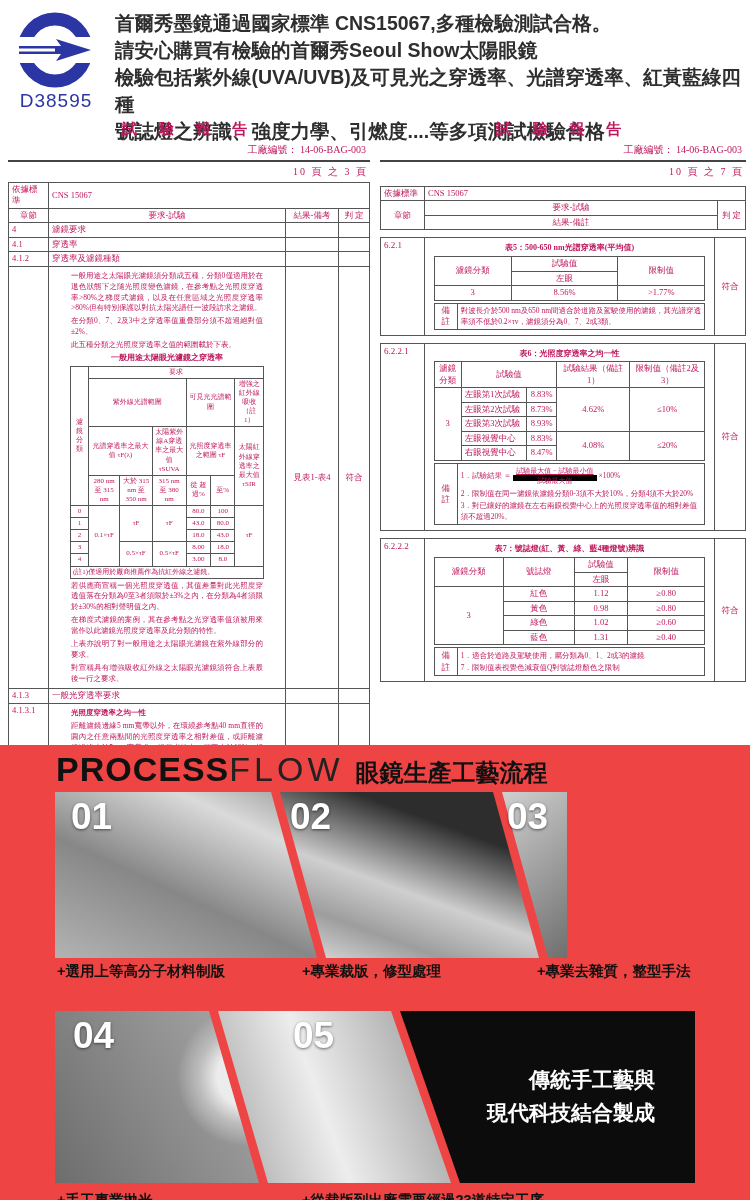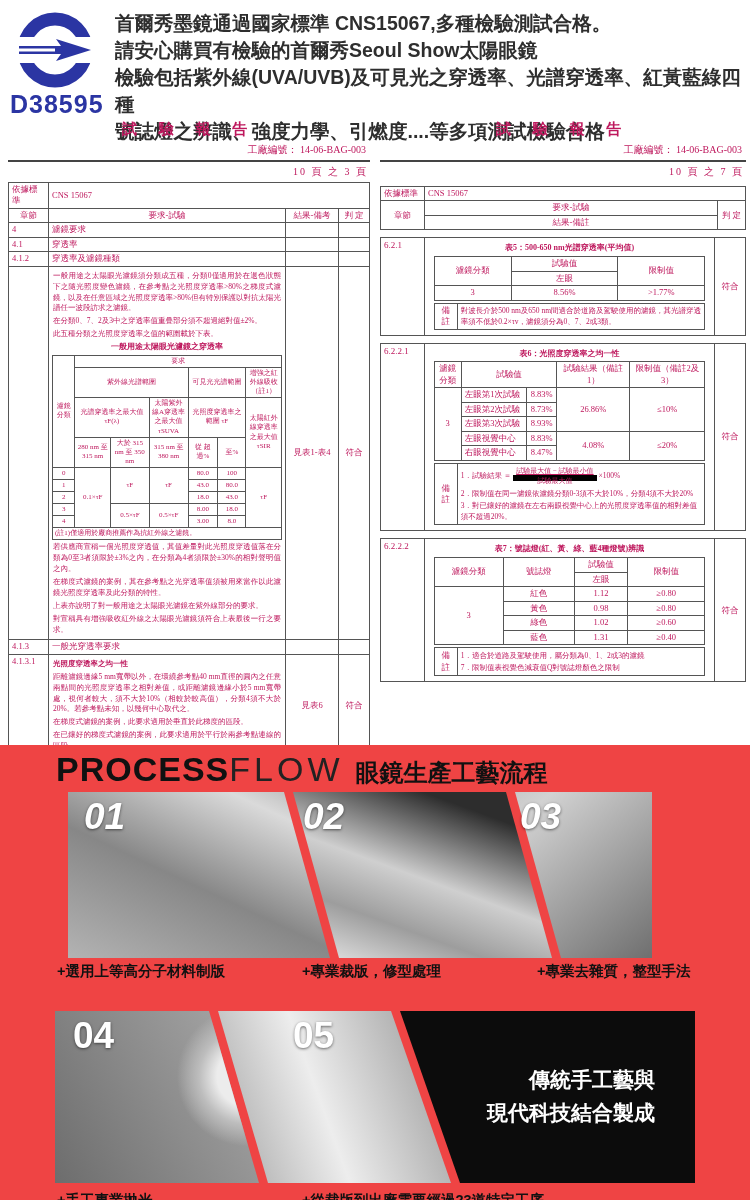--- a/index.html
+++ b/index.html
@@ -2,61 +2,61 @@
 <html><head>
 <meta charset="utf-8">
 <style>
   html,body{margin:0;padding:0;}
   body{width:750px;height:1200px;position:relative;background:#fff;
        font-family:"Liberation Sans",sans-serif;color:#222;overflow:hidden;}
 
   
   .hdr{position:absolute;left:0;top:0;width:750px;height:118px;}
   .logo{position:absolute;left:10px;top:12px;width:92px;height:100px;text-align:center;}
-  .logo-code{color:#2b35a3;font-weight:bold;font-size:25px;letter-spacing:1px;
+  .logo-code{color:#2b35a3;font-weight:normal;font-size:19px;letter-spacing:1px;
              font-family:"Liberation Sans",sans-serif;margin-top:-2px;}
   .hdr-text{position:absolute;left:115px;top:10px;width:630px;
             font-size:19.5px;line-height:27px;font-weight:600;color:#2e2e2e;}
 
   
   .doc{position:absolute;top:120px;font-family:"Liberation Serif",serif;color:#be185d;}
   .doc-l{left:8px;width:362px;}
   .doc-r{left:380px;width:366px;}
   .doc-title{text-align:center;font-weight:bold;font-size:15px;letter-spacing:9px;}
   .doc-fact{text-align:right;font-size:10px;margin-top:4px;padding-right:4px;}
   .doc-rule{border-top:2px solid #444;margin-top:3px;}
   .doc-page{text-align:right;font-size:10px;margin:3px 2px 3px 0;letter-spacing:2px;}
 
   table{border-collapse:collapse;}
   td{border:1px solid #555;padding:1px 3px;vertical-align:middle;font-size:8.5px;line-height:1.35;}
   .c{text-align:center;}
   .maintab{width:100%;}
   .maintab td{font-size:8.5px;}
   .secno{font-size:9px;vertical-align:top;}
   .doc p{margin:2px 1px;font-size:7.5px;line-height:1.45;text-align:justify;}
-  .blockcell{padding:2px 3px;vertical-align:top;}
+  .blockcell{padding:2px 21px;vertical-align:top;}
   .ft{width:100%;margin:2px 0;}
   .ft td{font-size:7px;padding:1px 2px;line-height:1.3;}
   .ittl{text-align:center;font-size:8px;font-weight:bold;margin:2px 0;}
   .notelbl{width:16px;text-align:center;}
   .vcell{width:24px;text-align:center;font-size:8.5px;}
   .rescell{width:46px;text-align:center;font-size:8px;}
   .secbox{margin-top:7px;width:100%;}
   .inner{width:96%;margin:2px auto;}
   .frac{display:inline-block;text-align:center;vertical-align:middle;font-size:7px;}
   .frac .num{border-bottom:6px solid #000000;padding:0 3px;text-decoration:underline;}
   .nline{font-size:7.5px;line-height:1.5;margin:1px 0;}
 
   
   .pf{position:absolute;left:0;top:745px;width:750px;height:455px;background:#ef4444;}
   .pf-title{position:absolute;left:56px;top:5px;white-space:nowrap;color:#111;}
   .pf-bold{font-size:34px;font-weight:900;letter-spacing:1px;}
   .pf-light{font-size:34px;font-weight:400;letter-spacing:4px;color:#222;}
   .pf-cn{font-size:24px;font-weight:bold;margin-left:12px;}
-  .row1{position:absolute;left:68px;top:47px;width:584px;height:166px;font-style:italic;}
+  .row1{position:absolute;left:55px;top:47px;width:512px;height:166px;}
   .row2{position:absolute;left:55px;top:266px;width:640px;height:172px;}
   .seg{position:absolute;inset:0;}
   .ph1{clip-path:polygon(0 0,216px 0,262px 166px,0 166px);
        background:radial-gradient(circle at 68% 22%, #2f2f2f 0 16px, rgba(0,0,0,0) 17px),
        linear-gradient(25deg,#b3b3b3,#878787 30%,#dadada 55%,#767676 80%,#a9a9a9);}
   .ph2{clip-path:polygon(225px 0,438px 0,484px 166px,271px 166px);
        background:linear-gradient(200deg,#2d2d2d 0 22%,#cfcfcf 45%,#9d9d9d 60%,#e9e9e9 78%,#b3b3b3);}
   .ph3{clip-path:polygon(447px 0,640px 0,640px 166px,493px 166px);
        background:radial-gradient(circle at 55% 60%, #333 0 22px, rgba(0,0,0,0) 23px),
        linear-gradient(140deg,#4a4a4a,#9b9b9b 35%,#d2d2d2 62%,#6f6f6f);}
@@ -332,21 +332,21 @@
                 <tr>
             <td class="c" style="width:20px">濾鏡分類</td>
             <td colspan="2" class="c">試驗值</td>
             <td class="c" style="width:66px">試驗結果（備註1）</td>
             <td class="c" style="width:68px">限制值（備註2及3）</td>
           </tr>
           <tr>
             <td rowspan="5" class="c">3</td>
             <td>左眼第1次試驗</td>
             <td class="c">8.83%</td>
-            <td rowspan="3" class="c">26.86%</td>
+            <td rowspan="3" class="c">4.62%</td>
             <td rowspan="3" class="c">≤10%</td>
           </tr>
           <tr>
             <td>左眼第2次試驗</td>
             <td class="c">8.73%</td>
           </tr>
           <tr>
             <td>左眼第3次試驗</td>
             <td class="c">8.93%</td>
           </tr>

